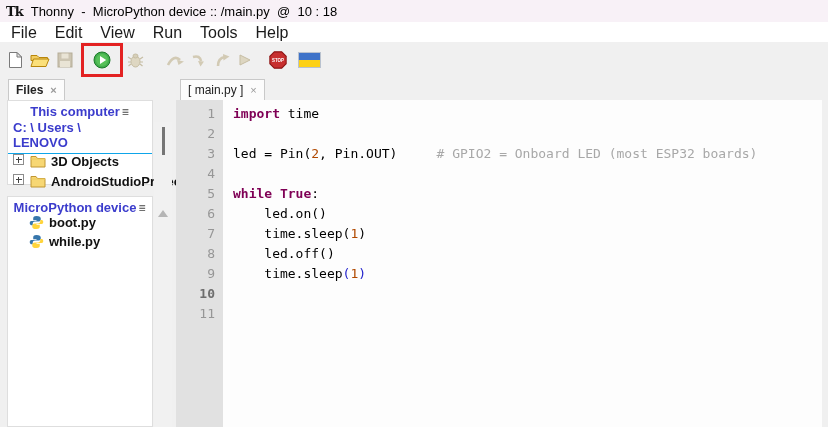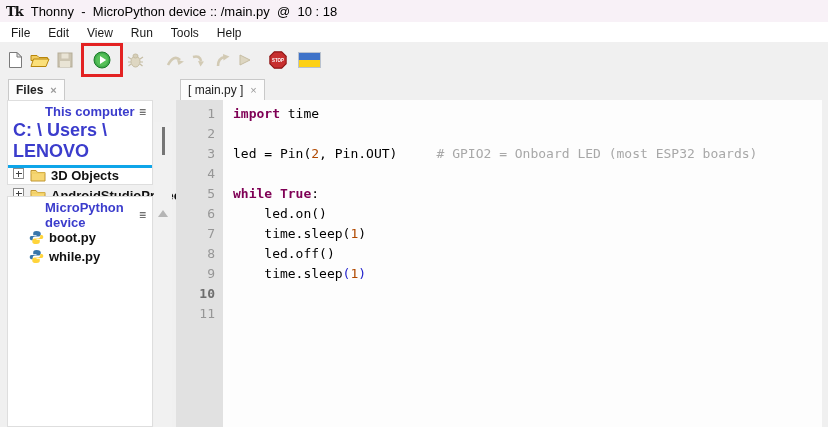--- a/index.html
+++ b/index.html
@@ -7,22 +7,22 @@
        font-family:"Liberation Sans",sans-serif;}
 
   
   .titlebar{height:22px;background:#f8f1f7;display:flex;align-items:center;
             padding-left:6px;font-size:13px;color:#000;}
   .app-icon{font-family:"DejaVu Serif",serif;font-weight:bold;font-size:13px;
             margin-right:8px;color:#111;letter-spacing:-1px;}
   .title-text{white-space:pre;}
 
   
-  .menubar{height:20px;background:#ffffff;display:flex;align-items:flex-end;
-           font-size:12px;color:#1a1a1a;padding-left:2px;}
+  .menubar{height:20px;background:#ffffff;display:flex;align-items:flex-start;
+           font-size:16px;color:#1a1a1a;padding-left:2px;}
   .menu-item{padding:2px 9px;cursor:default;}
 
   
   .toolbar{height:36px;background:#f0f0f0;display:flex;align-items:center;padding-left:8px;}
   .tbtn{display:flex;align-items:center;justify-content:center;margin-right:7px;}
   .run-wrap{border:3px solid #e32222;padding:5px 9px;margin-left:1px;margin-right:4px;
             display:flex;align-items:center;justify-content:center;}
   .flag{width:21px;height:14px;border:1px solid #b9c2cf;display:flex;flex-direction:column;}
   .flag .b{flex:1;background:#3e73c9;}
   .flag .y{flex:1;background:#fdd116;}
@@ -37,24 +37,24 @@
        display:flex;align-items:center;padding:0 7px;font-size:12px;color:#222;box-sizing:border-box;}
   .tab .x{margin-left:7px;color:#9a9a9a;font-size:11px;}
 
   
   .files-panel{position:absolute;left:0;top:0;width:176px;bottom:0;background:#f0f0f0;font-weight:bold;}
   .files-panel .tabrow{padding-left:8px;}
   .fp-content{position:absolute;top:22px;left:0;right:0;bottom:0;}
   .white-box{position:absolute;left:7px;width:146px;background:#ffffff;border:1px solid #dedede;box-sizing:border-box;}
   .box1{top:0;height:85px;}
   .box2{top:96px;bottom:0;}
-  .sec-header{display:flex;align-items:center;justify-content:space-between;
-              padding:3px 4px 0 5px;font-size:13px;color:#3b3ccc;margin-left:32px;}
+  .sec-header{display:flex;align-items:center;justify-content:center;
+              padding:3px 4px 0 5px;font-size:13px;color:#3b3ccc;}
   .burger{color:#444;font-size:12px;line-height:10px;padding:0 2px;}
-  .sec-path{padding:1px 14px 3px 5px;font-size:18px;color:#3b3ccc;border-bottom:3px solid #0ea5e9;}
+  .sec-path{padding:1px 14px 3px 5px;font-size:13px;color:#3b3ccc;border-bottom:1px solid #0ea5e9;}
   .tree-row{display:flex;align-items:flex-start;height:20px;font-size:13px;color:#111;}
   .expander{width:9px;height:9px;border:1px solid #8c8c8c;background:#fff;margin:0 6px 0 5px;
             position:relative;flex:none;}
   .expander:before,.expander:after{content:"";position:absolute;background:#444;}
   .expander:before{left:1.5px;right:1.5px;top:3.5px;height:1px;}
   .expander:after{top:1.5px;bottom:1.5px;left:3.5px;width:1px;}
   .tree-icon{flex:none;margin-right:5px;display:flex;}
   .dev-row{padding-left:21px;height:19px;}
   .fp-scroll{position:absolute;left:154px;width:18px;top:22px;bottom:0;background:#f1f1f1;}
   .fp-thumb{position:absolute;left:8px;top:5px;width:3px;height:28px;background:#757575;}

